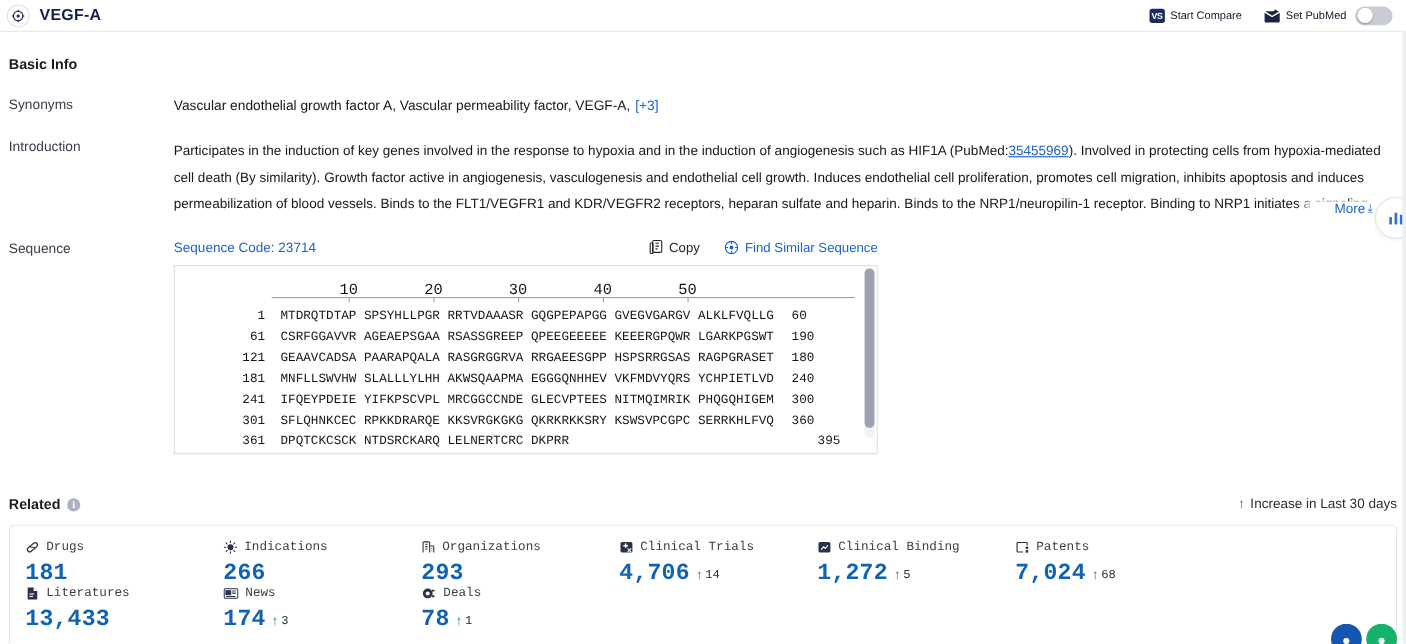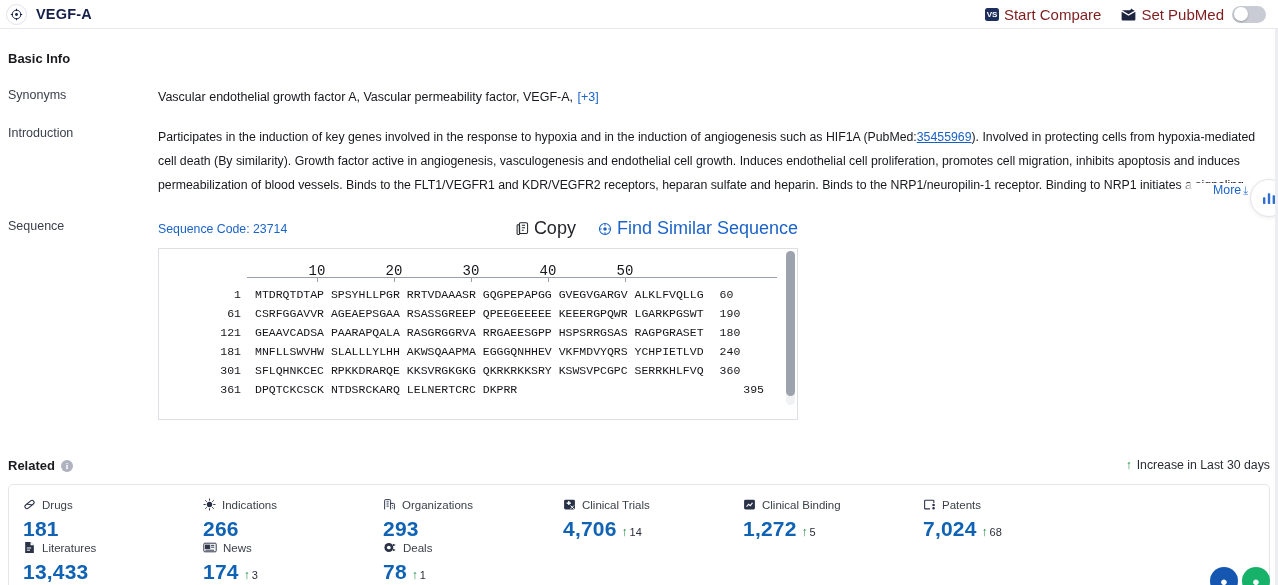--- a/index.html
+++ b/index.html
@@ -27,21 +27,21 @@
     margin-right: 9px; flex: none;
   }
   .brand-title {
     font-size: 14.5px; font-weight: bold; letter-spacing: .2px;
     color: #15204a;
   }
   .topbar-right {
     margin-left: auto; display: flex; align-items: center; gap: 20px;
   }
   .tb-action { display: flex; align-items: center; gap: 5px; cursor: pointer; }
-  .tb-action .lbl { font-size: 15px; color: #7f1d1d; }
+  .tb-action .lbl { font-size: 10px; color: #0f172a; }
   .vs-icon {
     width: 14px; height: 13px; border-radius: 2.5px; background: #1d2d5c;
     color: #fff; font-size: 8px; font-weight: bold;
     display: flex; align-items: center; justify-content: center;
     letter-spacing: -.3px;
   }
   .toggle {
     width: 34px; height: 17px; border-radius: 9px; background: #c9ccd4;
     position: relative; margin-left: 3px; cursor: pointer; flex: none;
   }
@@ -90,21 +90,21 @@
     font-size: 12.3px; color: #1b63c8; cursor: pointer;
     display: flex; align-items: center; gap: 2px;
   }
   .chev-dd { color: #2f6fd0; font-size: 11px; line-height: 1; }
 
   
   .seq-row { margin-top: 21px; }
   .seq-head { display: flex; align-items: center; }
   .seq-code { font-size: 12.3px; color: #1b63c8; cursor: pointer; }
   .seq-tools { margin-left: auto; display: flex; align-items: center; gap: 22px; }
-  .seq-tool { display: flex; align-items: center; gap: 5px; cursor: pointer; font-size: 18px; }
+  .seq-tool { display: flex; align-items: center; gap: 5px; cursor: pointer; font-size: 12px; }
   .seq-tool.copy { color: #23252b; }
   .seq-tool.find { color: #1b63c8; }
 
   .seq-box {
     margin-top: 9px;
     border: 1px solid #dcdfe5;
     background: #fff;
     height: 172px;
     width: 640px;
     position: relative;
@@ -162,20 +162,21 @@
     height: 135px;
     overflow: hidden;
   }
   .stat-grid {
     display: grid;
     grid-template-columns: repeat(7, 1fr);
     row-gap: 0;
   }
   .stat {
     padding-left: 14px;
+    font-family: Liberation Mono, monospace;
   }
   .stat-head { display: flex; align-items: center; gap: 6px; }
   .stat-label { font-size: 11.5px; color: #3b4049; }
   .stat-valrow { display: flex; align-items: baseline; gap: 5px; margin-top: 6px; }
   .stat-value {
     font-size: 21px; color: #1062b4; font-weight: bold; letter-spacing: .2px;
   }
   .stat-delta { display: flex; align-items: flex-start; gap: 2px; }
   .stat-delta .n { font-size: 11px; color: #2b2f38; }
 
@@ -309,20 +310,21 @@
                 <div class="ruler-num" style="left: 329px;">40</div>
                 <div class="ruler-tick" style="left: 406px;"></div>
                 <div class="ruler-num" style="left: 406px;">50</div>
               </div>
           </div>
           <div id="seq-lines">
               <div class="seq-line seq-mono"><span class="seq-start">1</span><span class="seq-chunks">MTDRQTDTAP SPSYHLLPGR RRTVDAAASR GQGPEPAPGG GVEGVGARGV ALKLFVQLLG</span><span class="seq-end">60</span></div>
               <div class="seq-line seq-mono"><span class="seq-start">61</span><span class="seq-chunks">CSRFGGAVVR AGEAEPSGAA RSASSGREEP QPEEGEEEEE KEEERGPQWR LGARKPGSWT</span><span class="seq-end">190</span></div>
               <div class="seq-line seq-mono"><span class="seq-start">121</span><span class="seq-chunks">GEAAVCADSA PAARAPQALA RASGRGGRVA RRGAEESGPP HSPSRRGSAS RAGPGRASET</span><span class="seq-end">180</span></div>
               <div class="seq-line seq-mono"><span class="seq-start">181</span><span class="seq-chunks">MNFLLSWVHW SLALLLYLHH AKWSQAAPMA EGGGQNHHEV VKFMDVYQRS YCHPIETLVD</span><span class="seq-end">240</span></div>
+              <div class="seq-line seq-mono"><span class="seq-start">241</span><span class="seq-chunks">IFQEYPDEIE YIFKPSCVPL MRCGGCCNDE GLECVPTEES NITMQIMRIK PHQGQHIGEM</span><span class="seq-end">300</span></div>
               <div class="seq-line seq-mono"><span class="seq-start">301</span><span class="seq-chunks">SFLQHNKCEC RPKKDRARQE KKSVRGKGKG QKRKRKKSRY KSWSVPCGPC SERRKHLFVQ</span><span class="seq-end">360</span></div>
               <div class="seq-line seq-mono"><span class="seq-start">361</span><span class="seq-chunks">DPQTCKCSCK NTDSRCKARQ LELNERTCRC DKPRR</span><span class="seq-end" style="padding-left: 226px;">395</span></div>
             </div>
         </div>
         <div class="seq-scroll">
           <div class="thumb"></div>
         </div>
       </div>
 
     </div>

